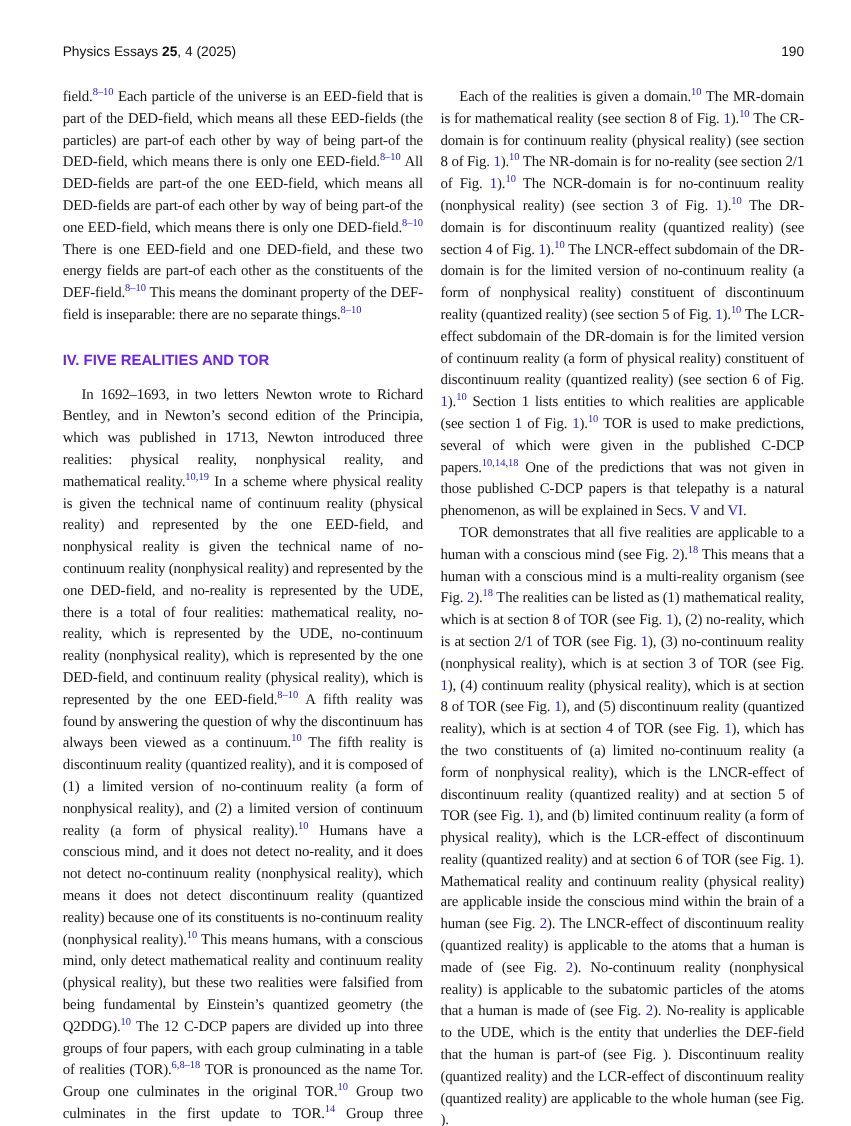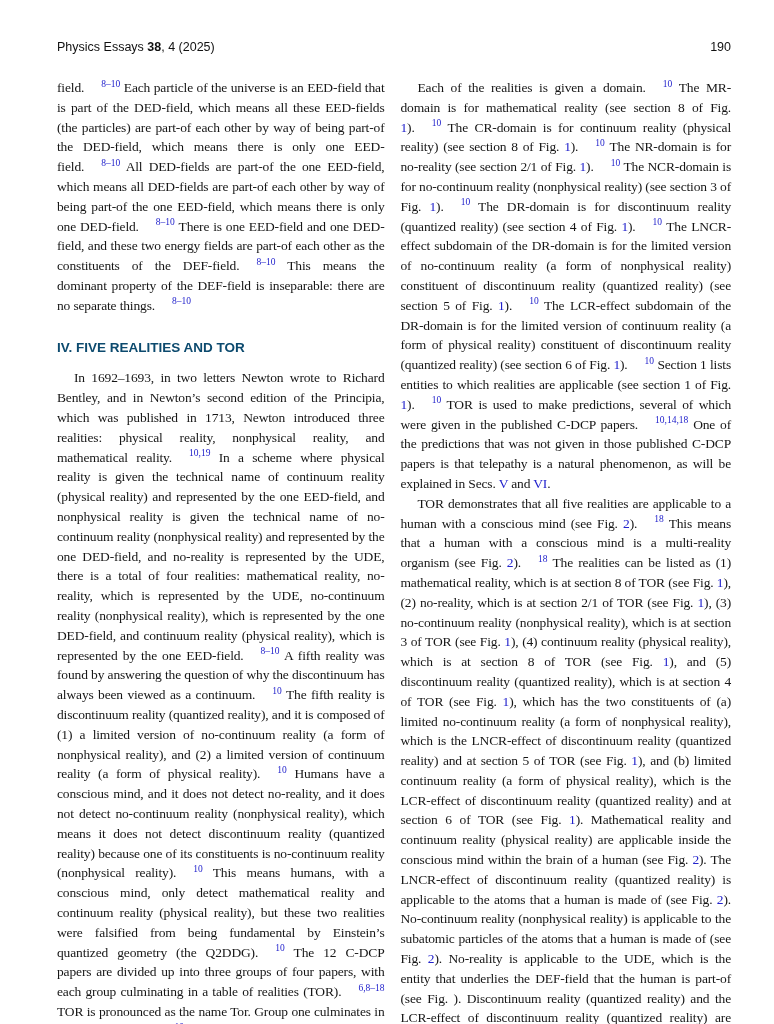--- a/index.html
+++ b/index.html
@@ -20,36 +20,36 @@
   .col {
     width: 328px;
     font-size: 13.5px; line-height: 19.8px; letter-spacing: -0.15px;
     text-align: justify;
   }
   .col-right { width: 331px; }
   p.para { margin: 0; }
   p.indent { text-indent: 17px; }
   h2.section-heading {
     font-family: "Liberation Sans", sans-serif; font-weight: bold;
-    font-size: 13.5px; line-height: 1.25; color: #0c4a6e;
+    font-size: 13.5px; line-height: 1.25; color: #6d28d9;
     margin: 24px 0 12px 0; text-align: left; letter-spacing: 0;
   }
   sup.cite {
     color: var(--accent); font-size: 9.5px; line-height: 0;
-    letter-spacing: 0; cursor: pointer; margin-left: 17px;
+    letter-spacing: 0; cursor: pointer;
   }
   .ref-link { color: var(--accent); cursor: pointer; }
 </style>
 </head>
 <body>
 
 <div class="page">
   <header class="page-header">
     <div>
-      <span>Physics Essays </span><span class="bold">38</span><span>, 4 (2025)</span>
+      <span>Physics Essays </span><span class="bold">25</span><span>, 4 (2025)</span>
     </div>
     <div>190</div>
   </header>
 
   <main class="columns">
     <section class="col">
         <p class="para">field.<sup class="cite">8–10</sup> Each particle of the universe is an EED-field that is part of the DED-field, which means all these EED-fields (the particles) are part-of each other by way of being part-of the DED-field, which means there is only one EED-field.<sup class="cite">8–10</sup> All DED-fields are part-of the one EED-field, which means all DED-fields are part-of each other by way of being part-of the one EED-field, which means there is only one DED-field.<sup class="cite">8–10</sup> There is one EED-field and one DED-field, and these two energy fields are part-of each other as the constituents of the DEF-field.<sup class="cite">8–10</sup> This means the dominant property of the DEF-field is inseparable: there are no separate things.<sup class="cite">8–10</sup></p>
         <h2 class="section-heading">IV. FIVE REALITIES AND TOR</h2>
         <p class="para indent">In 1692–1693, in two letters Newton wrote to Richard Bentley, and in Newton’s second edition of the Principia, which was published in 1713, Newton introduced three realities: physical reality, nonphysical reality, and mathematical reality.<sup class="cite">10,19</sup> In a scheme where physical reality is given the technical name of continuum reality (physical reality) and represented by the one EED-field, and nonphysical reality is given the technical name of no-continuum reality (nonphysical reality) and represented by the one DED-field, and no-reality is represented by the UDE, there is a total of four realities: mathematical reality, no-reality, which is represented by the UDE, no-continuum reality (nonphysical reality), which is represented by the one DED-field, and continuum reality (physical reality), which is represented by the one EED-field.<sup class="cite">8–10</sup> A fifth reality was found by answering the question of why the discontinuum has always been viewed as a continuum.<sup class="cite">10</sup> The fifth reality is discontinuum reality (quantized reality), and it is composed of (1) a limited version of no-continuum reality (a form of nonphysical reality), and (2) a limited version of continuum reality (a form of physical reality).<sup class="cite">10</sup> Humans have a conscious mind, and it does not detect no-reality, and it does not detect no-continuum reality (nonphysical reality), which means it does not detect discontinuum reality (quantized reality) because one of its constituents is no-continuum reality (nonphysical reality).<sup class="cite">10</sup> This means humans, with a conscious mind, only detect mathematical reality and continuum reality (physical reality), but these two realities were falsified from being fundamental by Einstein’s quantized geometry (the Q2DDG).<sup class="cite">10</sup> The 12 C-DCP papers are divided up into three groups of four papers, with each group culminating in a table of realities (TOR).<sup class="cite">6,8–18</sup> TOR is pronounced as the name Tor. Group one culminates in the original TOR.<sup class="cite">10</sup> Group two culminates in the first update to TOR.<sup class="cite">14</sup> Group three culminates in the second update to TOR.<sup class="cite">18</sup> To provide the CTP framework (conceptual theoretical physics framework) that establishes telepathy as a natural phenomenon, it is necessary to use the second update to TOR, which is Fig. .</p>
       </section>

